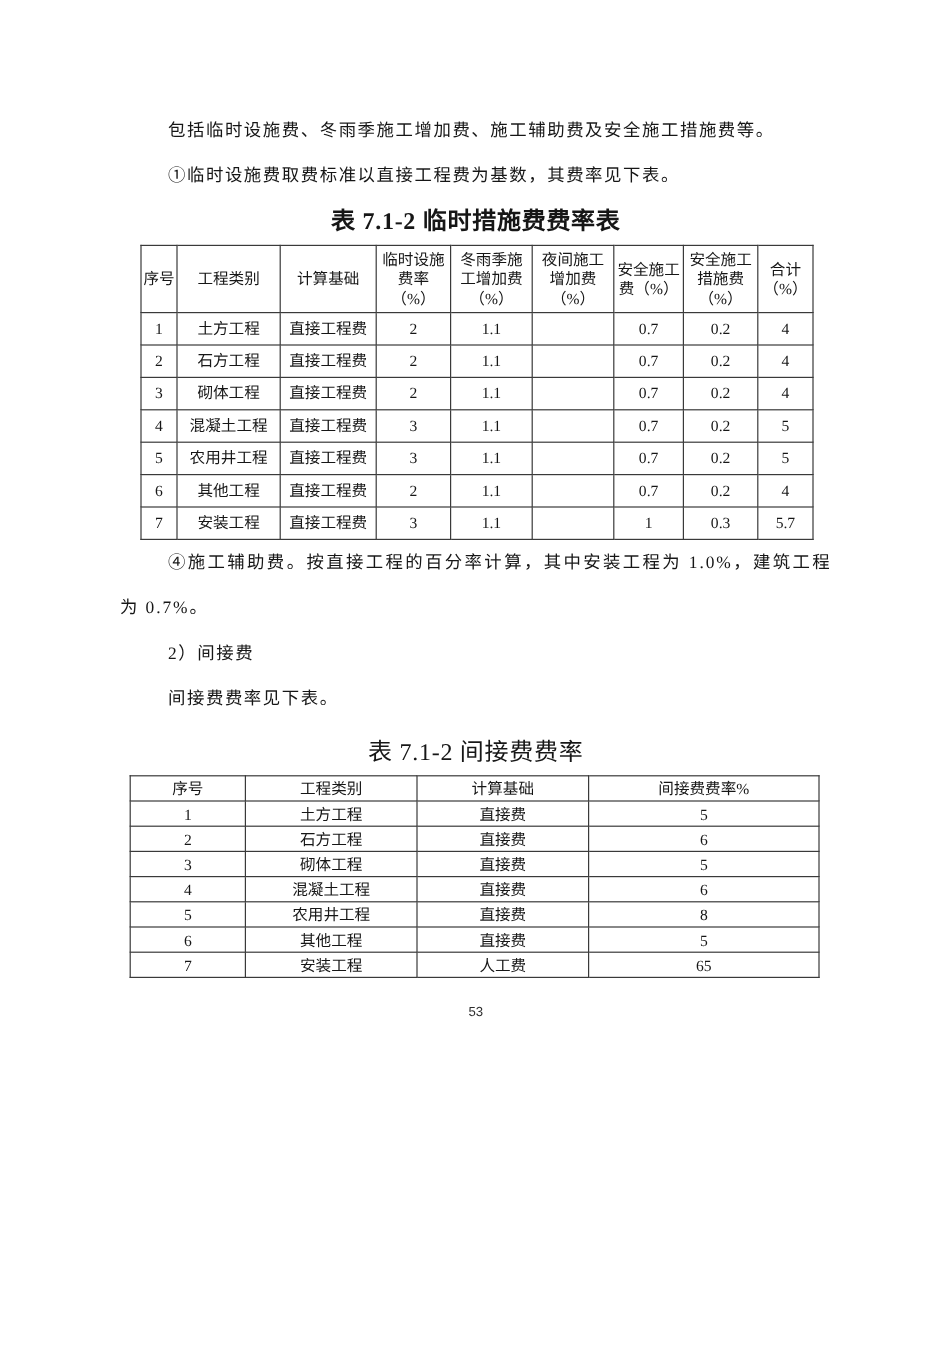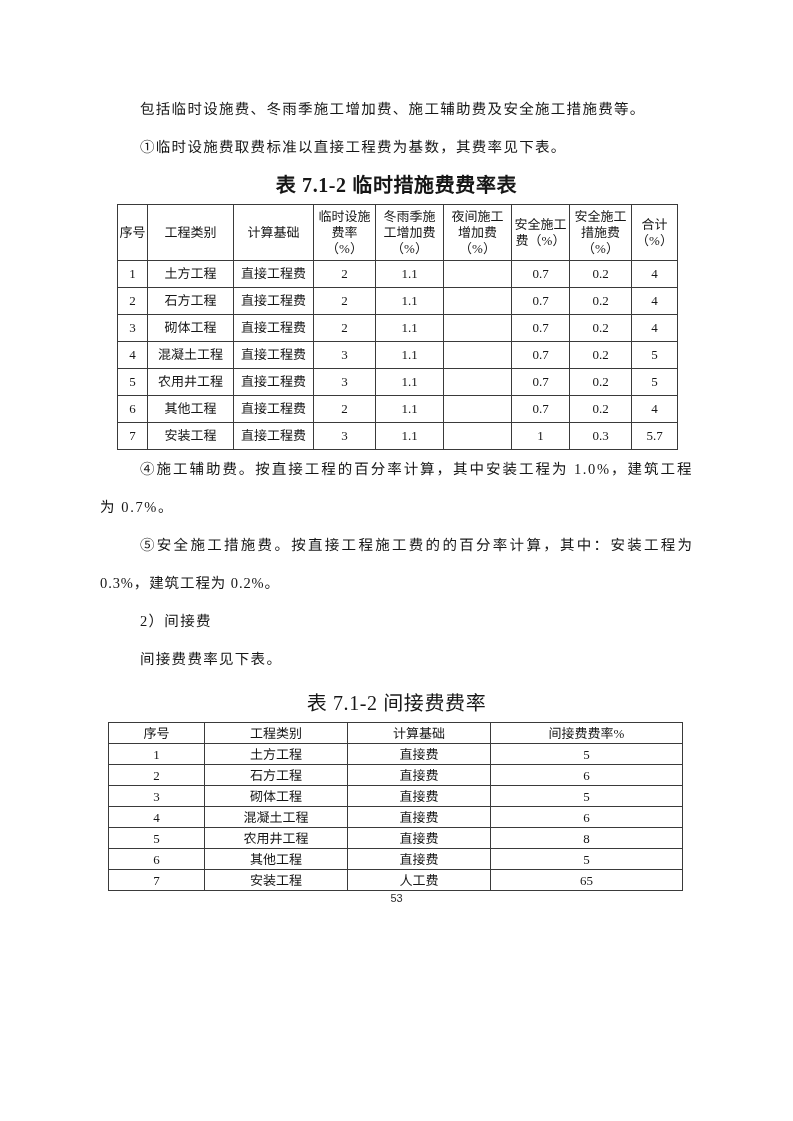--- a/index.html
+++ b/index.html
@@ -26,21 +26,21 @@
     border:1px solid #3a3a3a;text-align:center;vertical-align:middle;
     padding:0;font-weight:normal;overflow:hidden;
   }
   .t1{width:560px;margin-left:17px;font-size:13px;}
   .t1 thead th{height:55px;line-height:16px;white-space:pre-line;}
   .t1 tbody td{height:26px;line-height:24px;}
   .t2{width:574px;margin-left:8px;font-size:13px;}
   .t2 thead th{height:20px;line-height:19px;}
   .t2 tbody td{height:20px;line-height:19px;}
   .pageno{
-    text-align:center;font-size:11px;line-height:14px;
+    margin-top:22px;text-align:center;font-size:11px;line-height:14px;
     font-family:"Liberation Sans","DejaVu Sans",sans-serif;color:#2e2e2e;
   }
 </style>
 </head>
 <body>
 
 <div class="page">
   <div class="content">
 
     <p class="para indent">包括临时设施费、冬雨季施工增加费、施工辅助费及安全施工措施费等。</p>
@@ -158,21 +158,20 @@
             <td>1.1</td>
             <td></td>
             <td>1</td>
             <td>0.3</td>
             <td>5.7</td>
           </tr>
         </tbody>
     </table>
 
     <p class="para indent loose">④施工辅助费。按直接工程的百分率计算，其中安装工程为 1.0%，建筑工程为 0.7%。</p>
-    <p class="para indent loose2">⑤安全施工措施费。按直接工程施工费的的百分率计算，其中：安装工程为 0.3%，建筑工程为 0.2%。</p>
     <p class="para indent">2）间接费</p>
     <p class="para indent">间接费费率见下表。</p>
 
     <div class="caption caption2">表 7.1-2 间接费费率</div>
 
     <table class="t2">
       <colgroup>
         <col style="width:96px">
           <col style="width:143px">
         <col style="width:143px">

